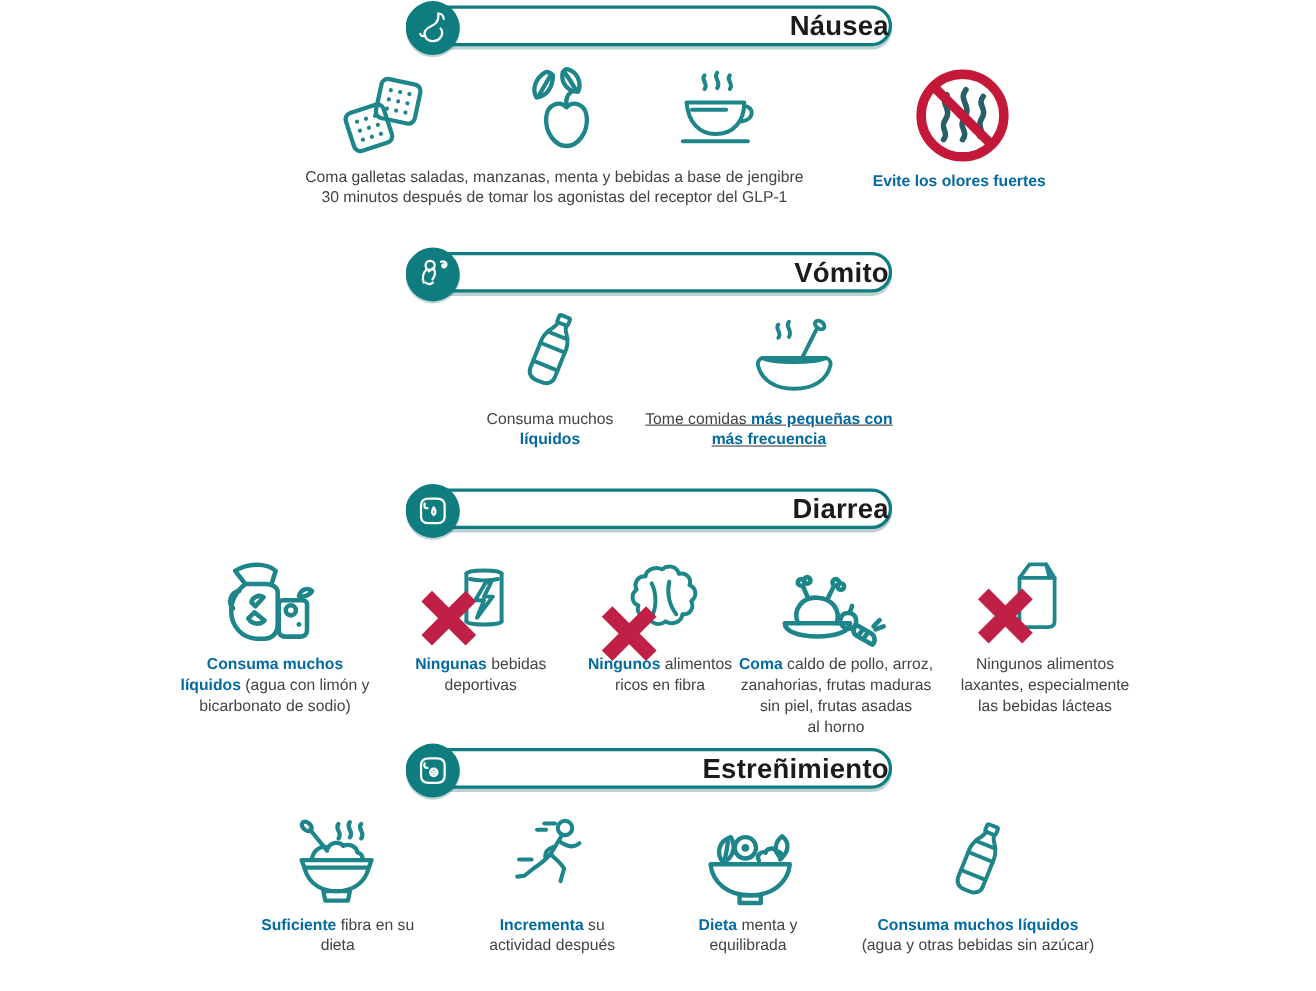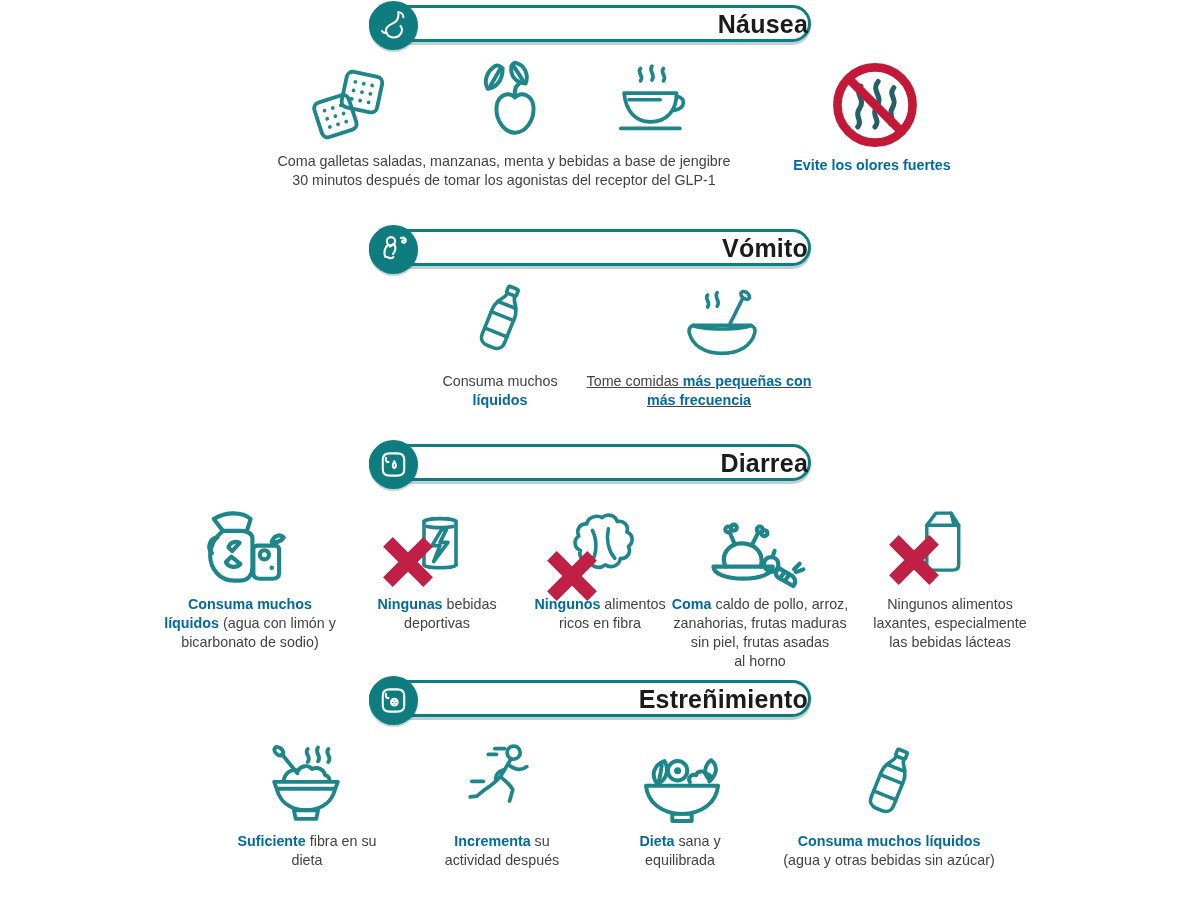--- a/index.html
+++ b/index.html
@@ -325,18 +325,18 @@
         <path d="M35 42 H65"></path>
         <path d="M35 64 H65"></path>
       </g>
     </svg>
   </div>
 
   <p class="cap" style="left:307px;top:832px;"><b>Suficiente</b><span> fibra en su
 dieta</span></p>
   <p class="cap" style="left:502px;top:832px;"><b>Incrementa</b><span> su
 actividad después</span></p>
-  <p class="cap" style="left:680px;top:832px;"><b>Dieta</b><span> sana y
+  <p class="cap" style="left:680px;top:832px;"><b>Dieta</b><span> menta y
 equilibrada</span></p>
   <p class="cap" style="left:889px;top:832px;"><b>Consuma muchos líquidos</b><span>
 (agua y otras bebidas sin azúcar)</span></p>
 
 </div>
 
 </body></html>

